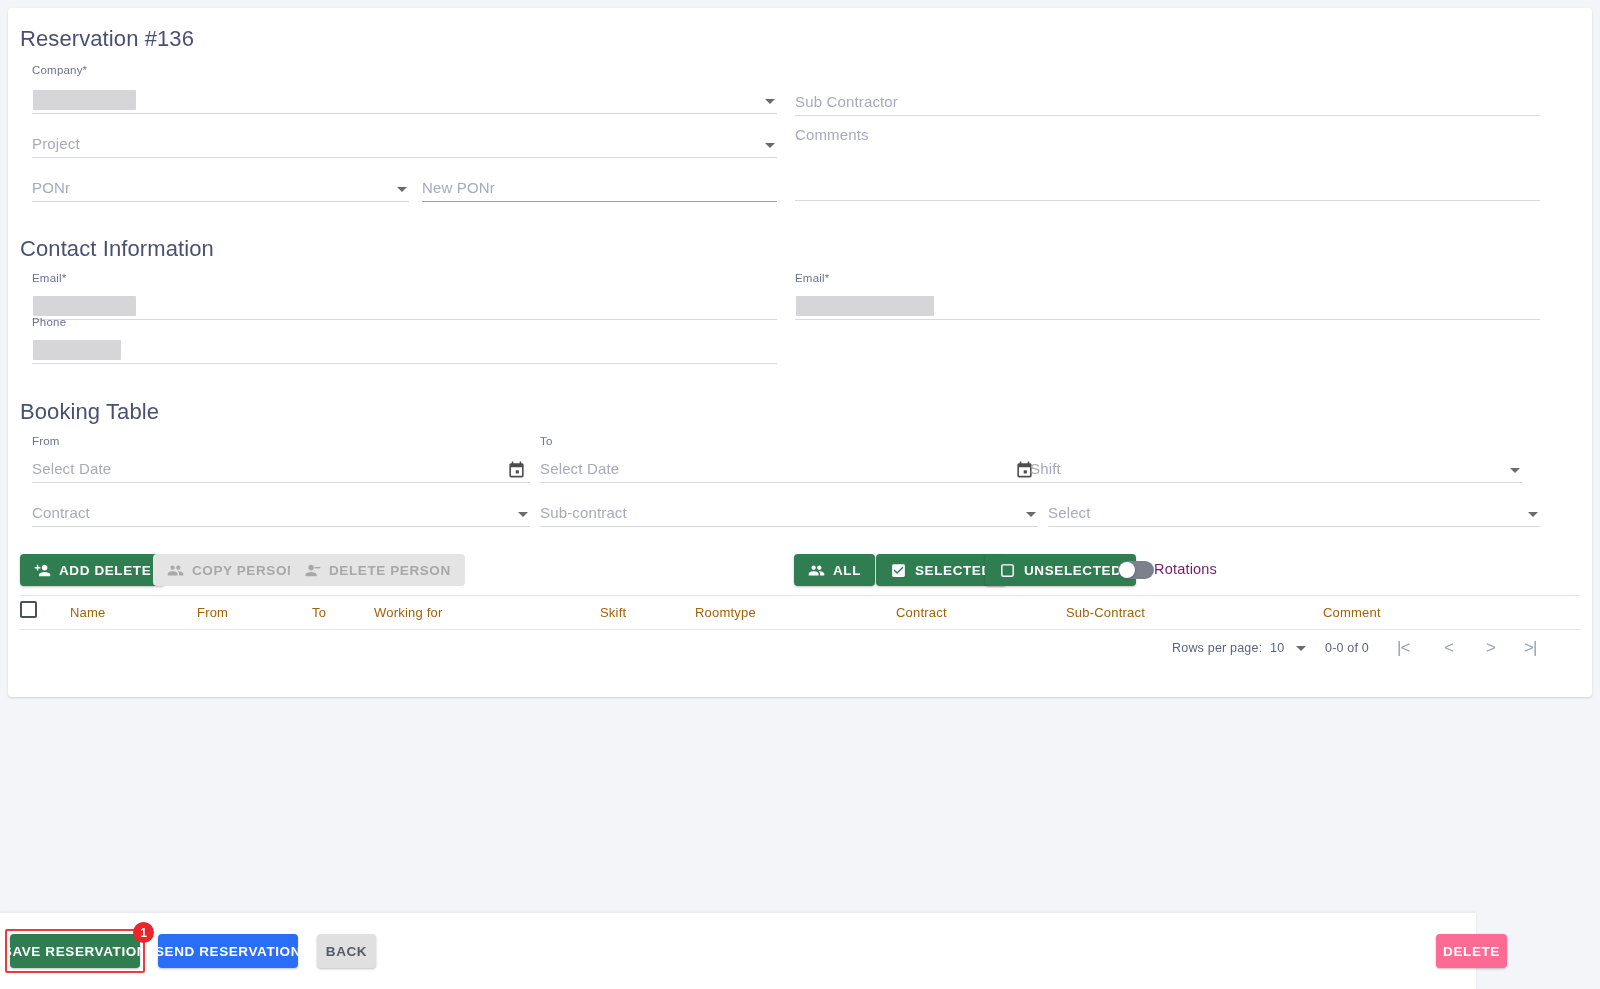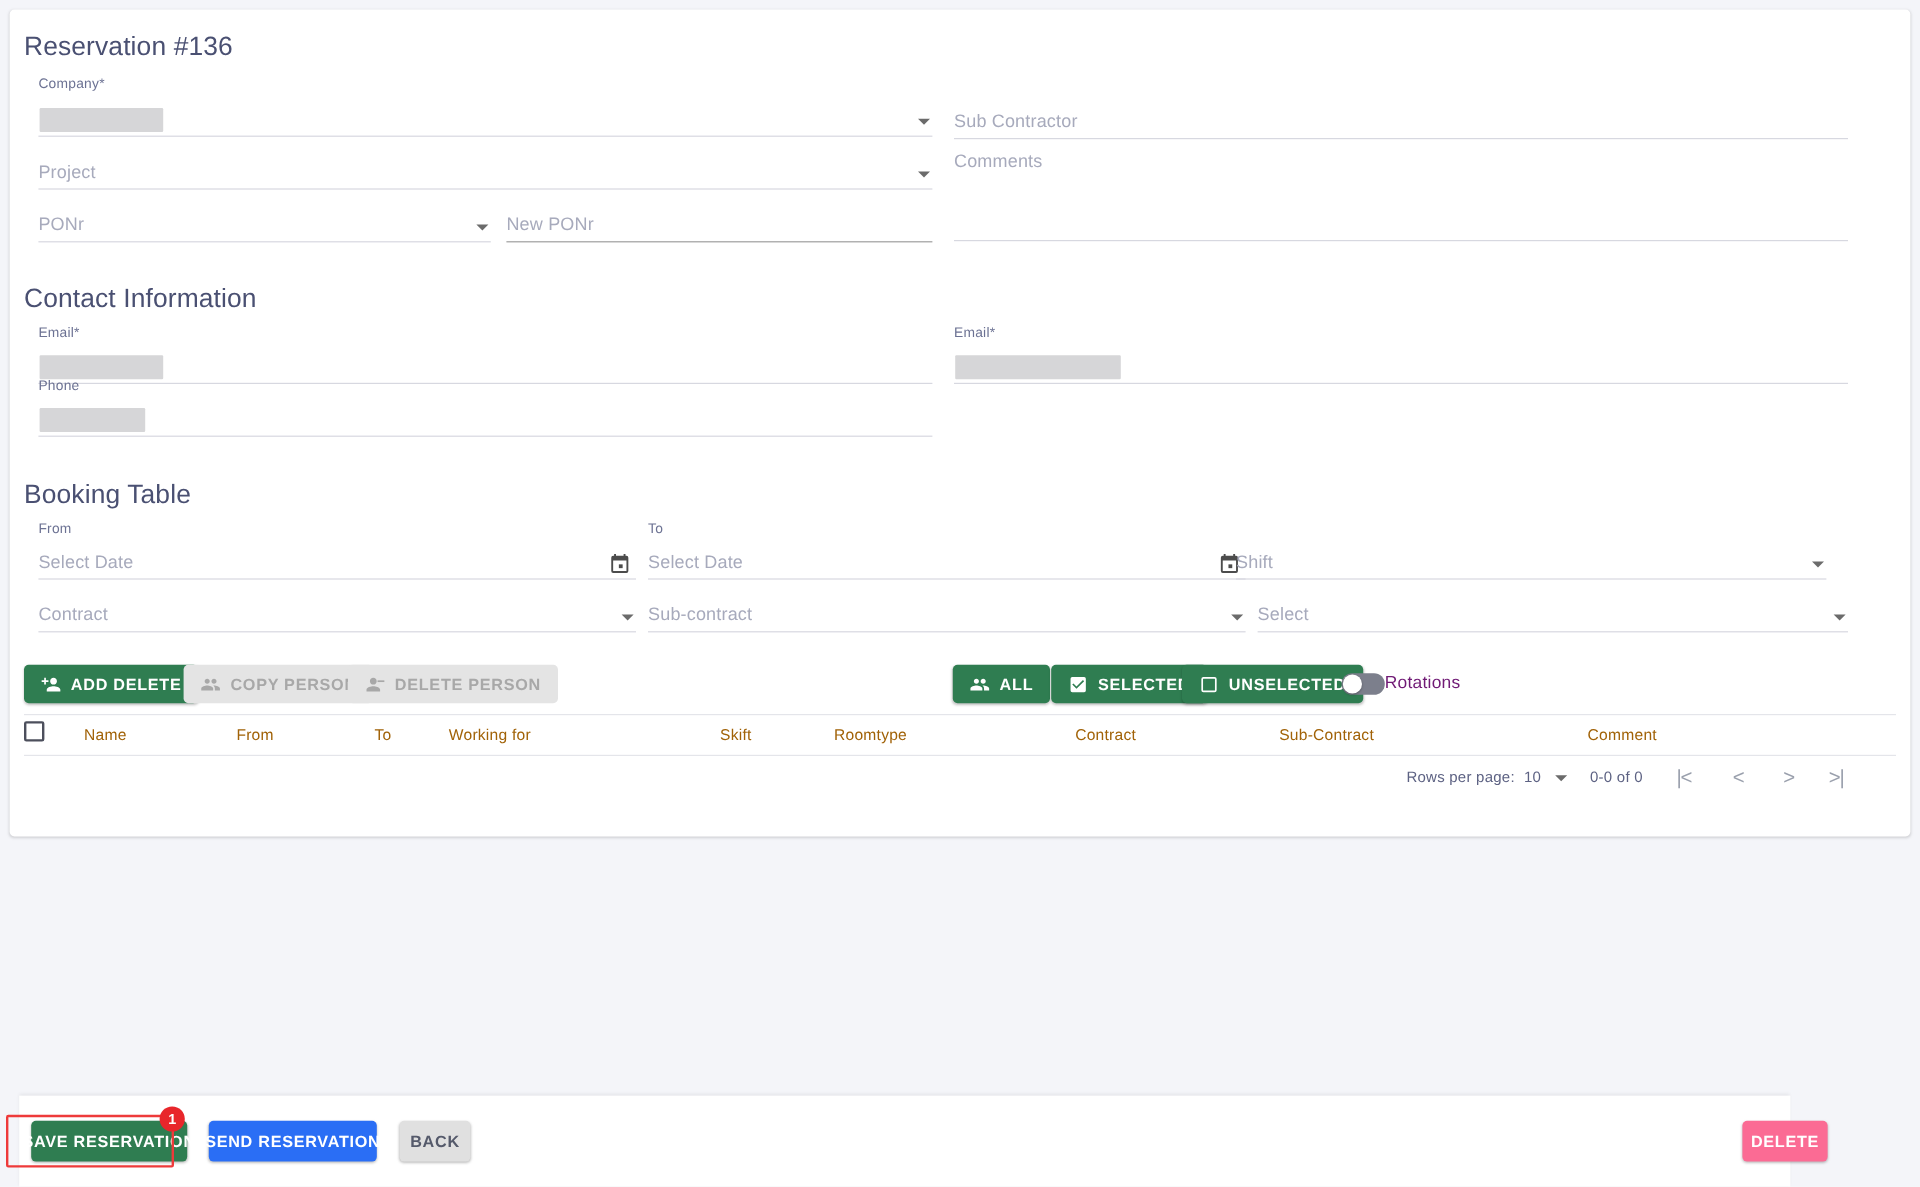--- a/index.html
+++ b/index.html
@@ -180,21 +180,21 @@
     position: absolute;
     font-size: 17px;
     color: #9aa0ad;
     letter-spacing: -1px;
     user-select: none;
   }
 
   
   .bottom-bar {
     position: absolute;
-    left: 16px; top: 913px;
+    left: 0; top: 913px;
     width: 1476px; height: 76px;
     background: #ffffff;
     box-shadow: 0 -1px 3px rgba(0,0,0,.07);
   }
 
   
   .annot-box {
     position: absolute;
     left: 5px; top: 929px;
     width: 140px; height: 44px;

